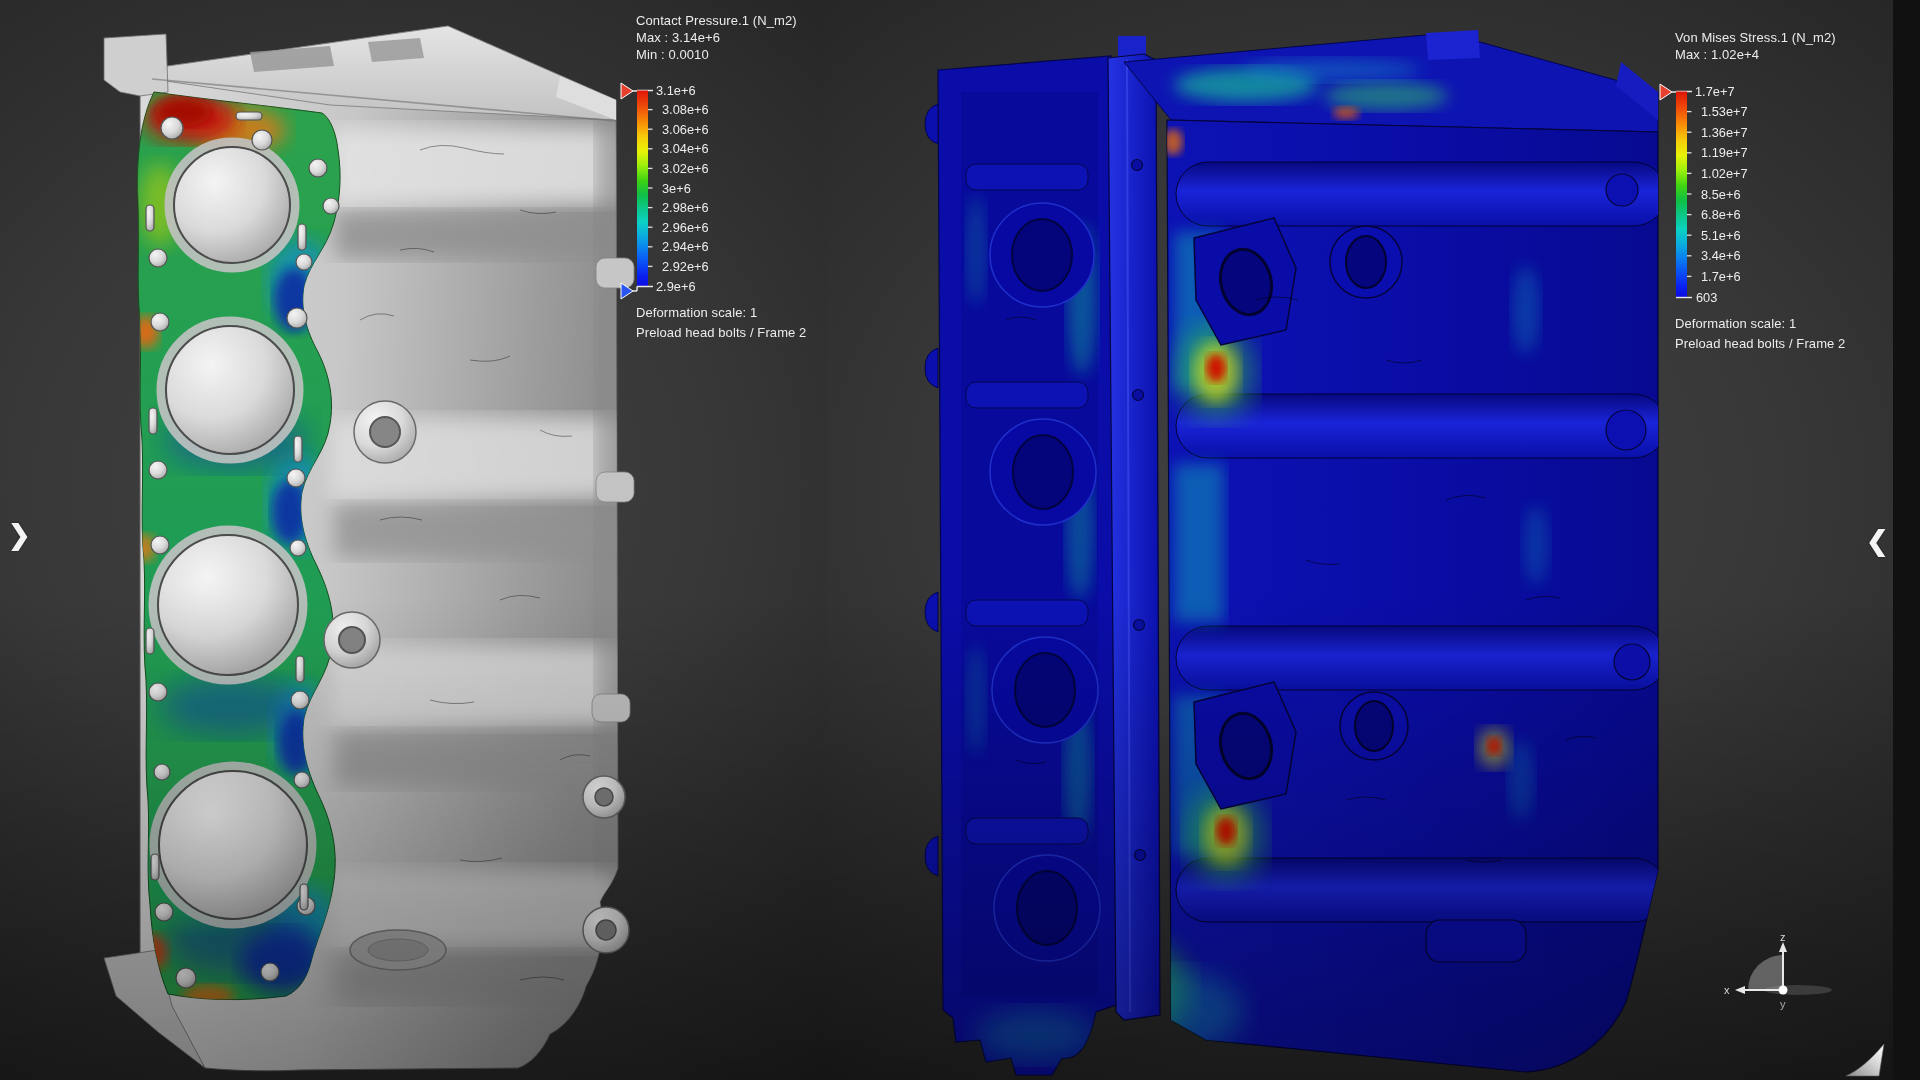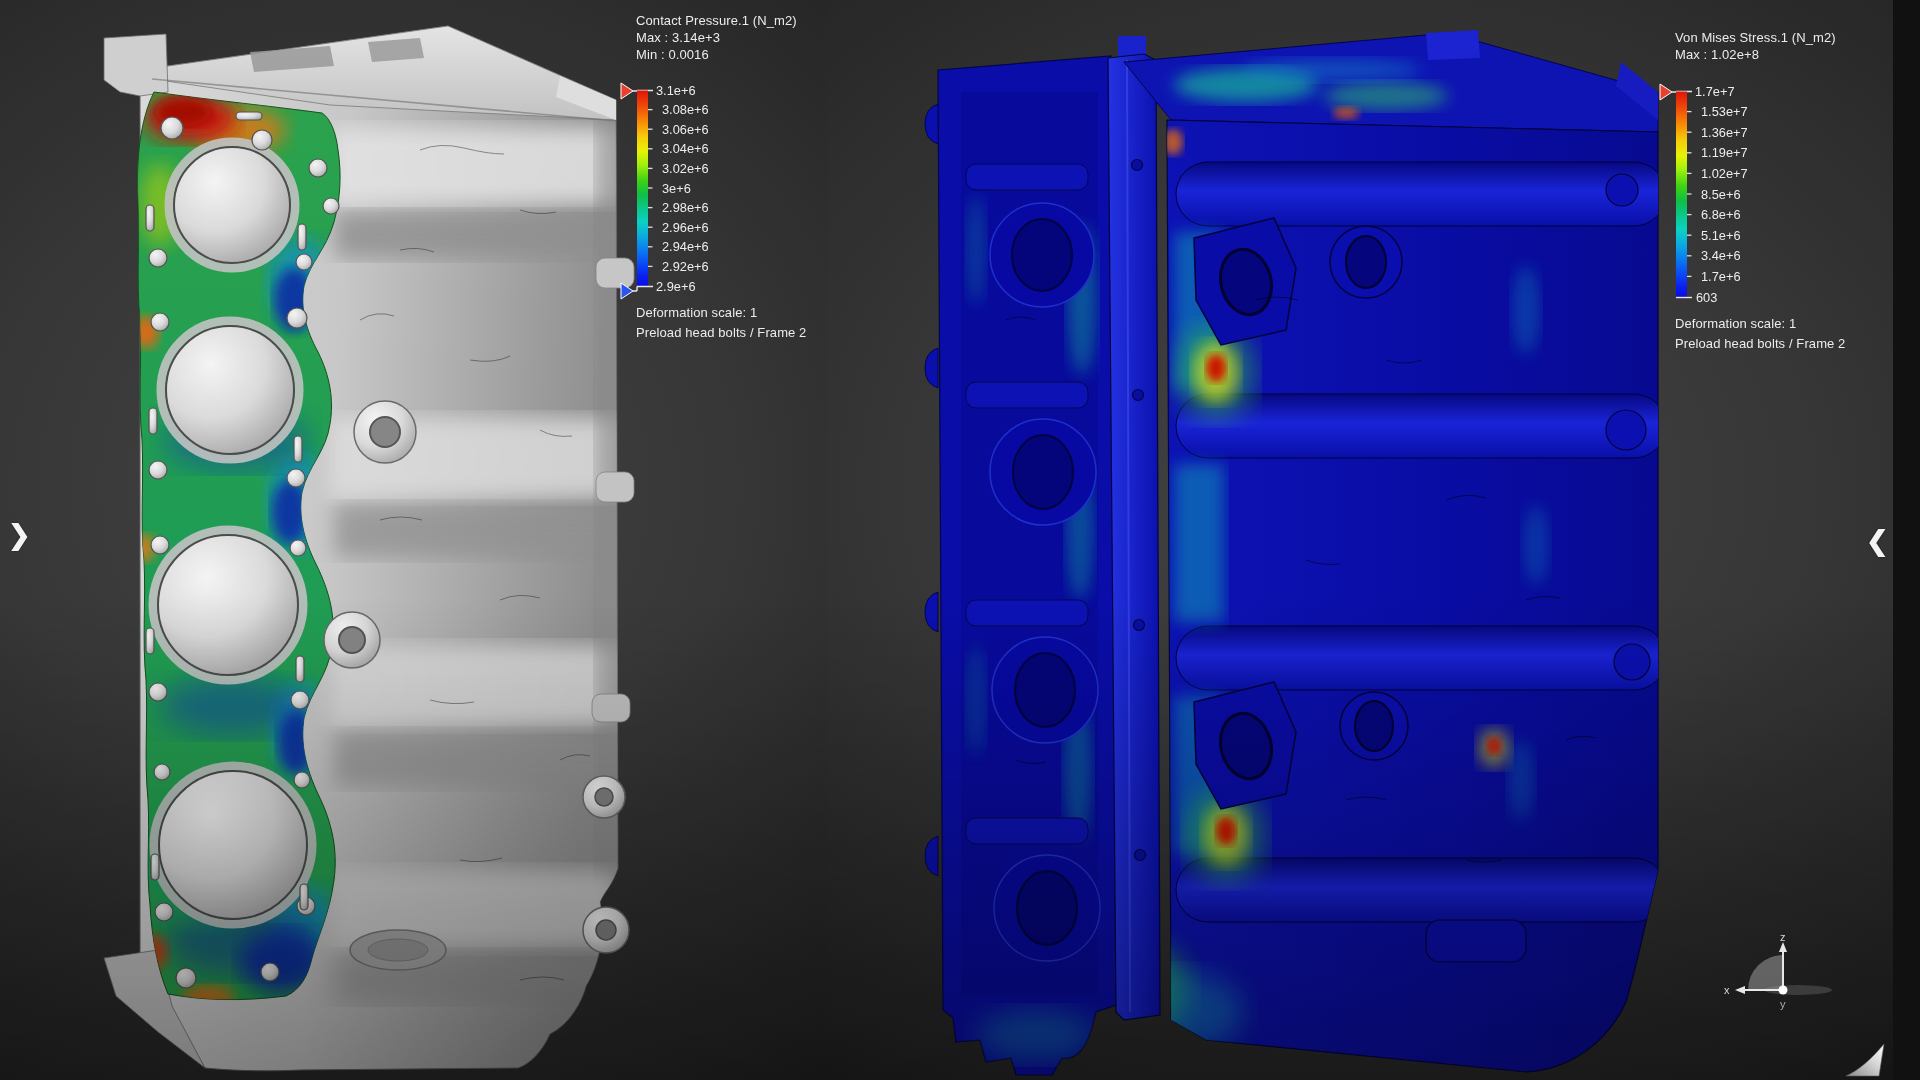--- a/index.html
+++ b/index.html
@@ -227,22 +227,22 @@
           <path d="M430,700 q22,6 44,2"></path>
         <path d="M560,760 q14,-8 30,-4"></path>
           <path d="M460,860 q20,4 42,-2"></path>
         <path d="M520,980 q24,-6 44,0"></path>
           <path d="M400,250 q18,-4 34,2"></path>
       </g>
     </svg>
 
     <div class="legend" style="left:636px;top:13px">
       <div class="lg-line lg-title">Contact Pressure.1 (N_m2)</div>
-      <div class="lg-line lg-max">Max : 3.14e+3</div>
-      <div class="lg-line lg-min">Min : 0.0016</div>
+      <div class="lg-line lg-max">Max : 3.14e+6</div>
+      <div class="lg-line lg-min">Min : 0.0010</div>
 
       <svg class="cbar" style="top:58px" width="200" height="250">
         <defs>
           <linearGradient id="jetL" x1="0" y1="0" x2="0" y2="1">
             <stop offset="0" stop-color="#e01507"></stop>
               <stop offset=".08" stop-color="#ef4a09"></stop>
             <stop offset=".16" stop-color="#f88c06"></stop>
               <stop offset=".24" stop-color="#f5ce0a"></stop>
             <stop offset=".31" stop-color="#e8f207"></stop>
               <stop offset=".38" stop-color="#9ff00c"></stop>
@@ -452,21 +452,21 @@
           <path d="M520,800 q20,-6 40,0"></path>
         <path d="M640,860 q18,4 36,0"></path>
           <path d="M740,740 q14,-6 30,-2"></path>
         <path d="M180,320 q14,-6 30,0"></path>
           <path d="M190,760 q14,6 30,2"></path>
       </g>
     </svg>
 
     <div class="legend" style="left:849px;top:30px">
       <div class="lg-line lg-title">Von Mises Stress.1 (N_m2)</div>
-      <div class="lg-line lg-max">Max : 1.02e+8</div>
+      <div class="lg-line lg-max">Max : 1.02e+4</div>
 
       <svg class="cbar" style="top:42px" width="200" height="260">
         <defs>
           <linearGradient id="jetR" x1="0" y1="0" x2="0" y2="1">
             <stop offset="0" stop-color="#e01507"></stop>
               <stop offset=".08" stop-color="#ef4a09"></stop>
             <stop offset=".16" stop-color="#f88c06"></stop>
               <stop offset=".24" stop-color="#f5ce0a"></stop>
             <stop offset=".31" stop-color="#e8f207"></stop>
               <stop offset=".38" stop-color="#9ff00c"></stop>

